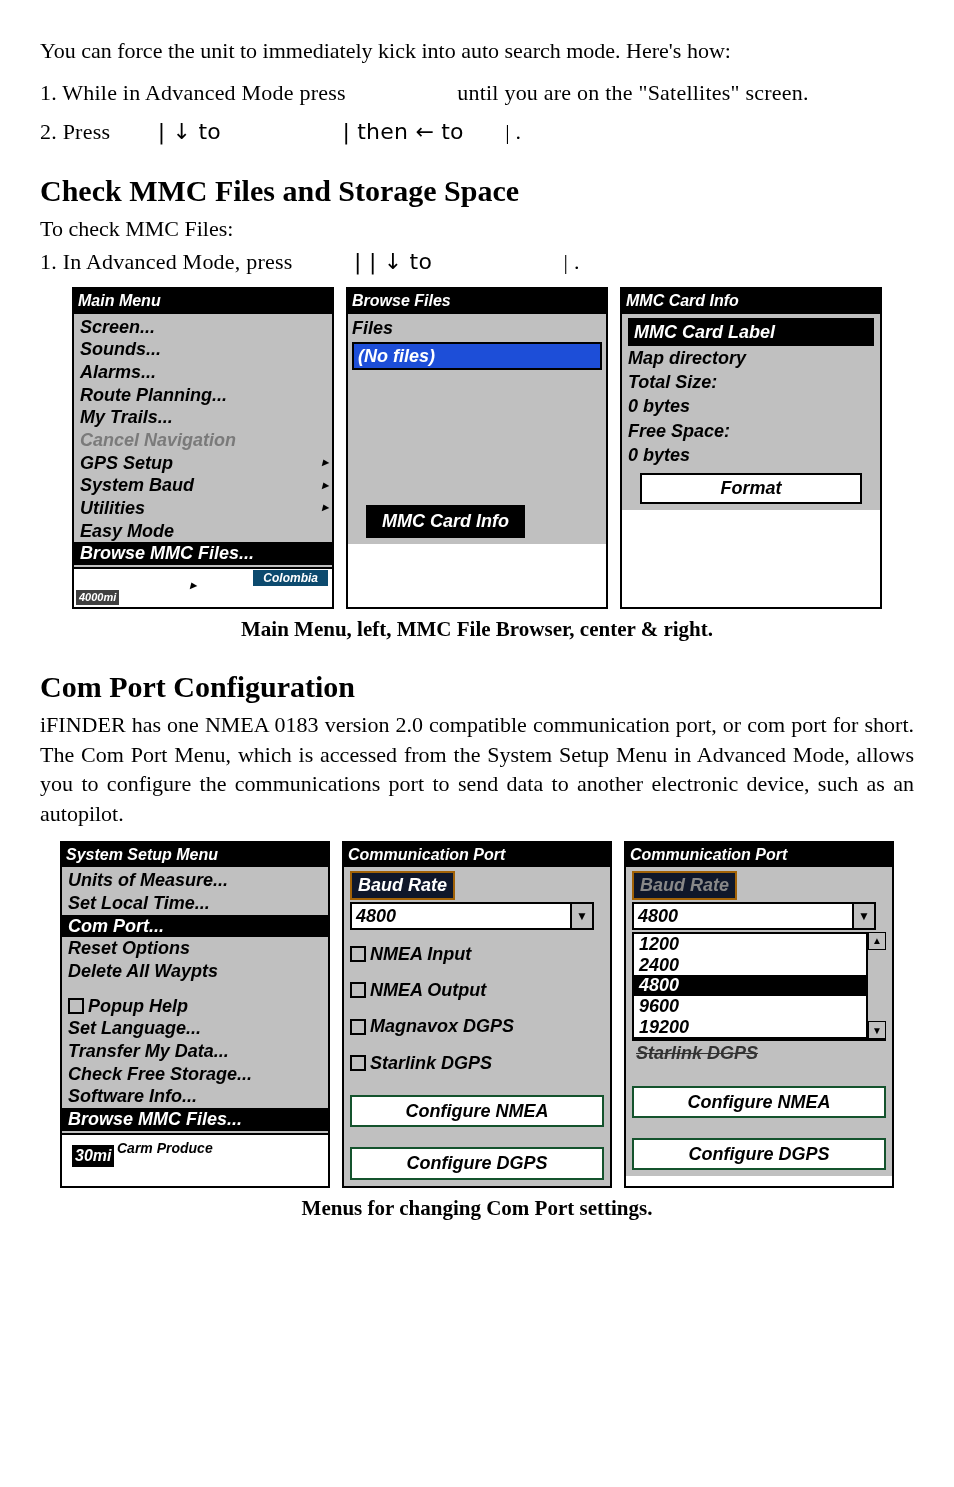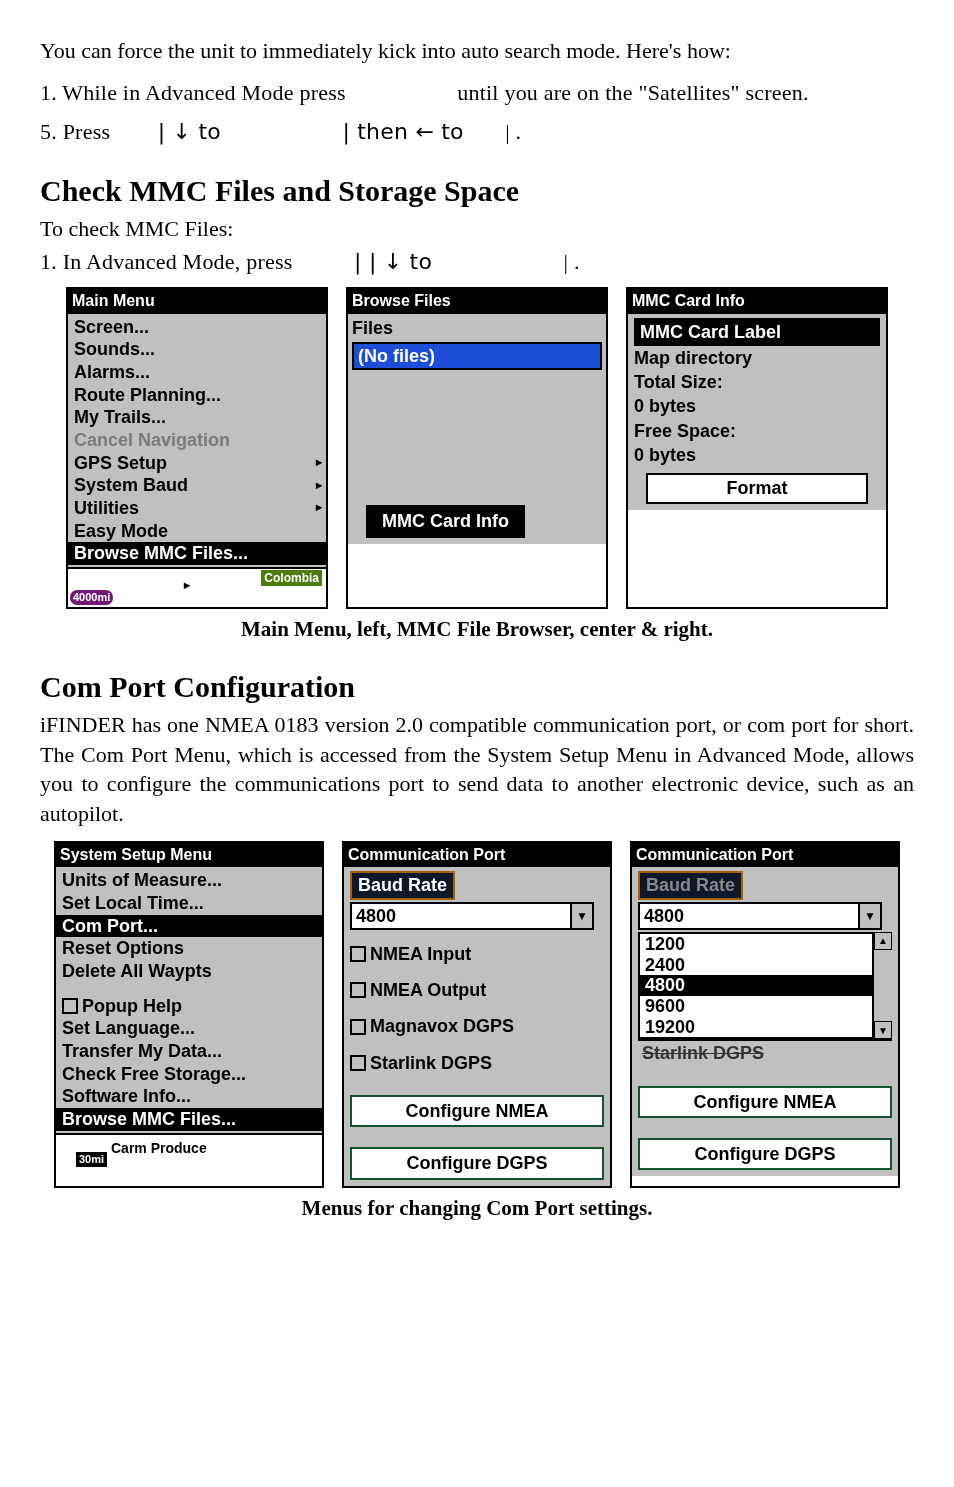--- a/index.html
+++ b/index.html
@@ -16,22 +16,23 @@
     h2.section-heading {
       font-size: 30px;
       font-weight: bold;
       margin-top: 24px;
       margin-bottom: 2px;
     }
     .arrow { font-family: "DejaVu Sans", Arial, sans-serif; }
     .figures-row {
       display: flex;
       justify-content: center;
-      gap: 18px;
+      gap: 12px;
       margin: 10px 0 6px 0;
+      font-style: italic;
     }
     .figure-caption {
       text-align: center;
       font-weight: bold;
       font-size: 21px;
       margin-bottom: 14px;
     }
     
     .panel {
       border: 2px solid #000;
@@ -71,28 +72,28 @@
       font-size: 12px;
     }
     .panel .map-slice {
       background: #fff;
       border-top: 2px solid #000;
       height: 40px;
       position: relative;
     }
     .map-slice .map-label-wrap{
       position:absolute; right:4px; top:1px;
-      background:#4d7c0f; color:#fff; font-size:12px; padding:0 3px;margin-left:48px;
+      background:#0c4a6e; color:#fff; font-size:12px; padding:0 10px;margin-left:48px;
     }
     .map-slice .map-chevron{
       position:absolute; left:45%; top:8px; font-size:12px;
     }
     .map-slice .scale-box{
       position:absolute; left:2px; bottom:2px;
-      background:#701a75; color:#fff; font-size:11px; padding:0 3px;border-radius:7px;
+      background:#404040; color:#fff; font-size:11px; padding:0 3px;
     }
     
     .browse-panel .panel-body {
       min-height: 230px;
       padding: 2px 4px;
       position: relative;
     }
     .file-list-title { font-size:18px;color:#000; }
     .file-list-item {
       border: 2px solid #000;
@@ -136,22 +137,22 @@
       background: #fff;
       border-top: 2px solid #000;
       height: 36px;
       position: relative;
     }
     .map-slice2 .map-label2{
       position:absolute; left:55px; top:4px; font-size:14px; color:#000;
       font-weight:bold;
     }
     .map-slice2 .scale-box2{
-      position:absolute; left:20px; bottom:2px;
-      background:#000; color:#fff; font-size:11px; padding:0 3px;
+      position:absolute; left:10px; bottom:2px;
+      background:#000; color:#fff; font-size:16px; padding:0 3px;
     }
     
     .com-panel .panel-body { padding:4px 6px 6px; }
     .baud-label {
       display:inline-block;
       background:#0f172a;color:#fff;padding:0 6px;
       border:2px solid #a16207;
     }
     .baud-select {
       margin-top:2px;
@@ -196,21 +197,21 @@
 
 <p class="body">You can force the unit to immediately kick into auto search mode. Here's how:</p>
 
 <p class="step">
   <span>1. While in Advanced Mode press</span>
   <span style="display:inline-block;width:100px"></span>
   <span>until you are on the "Satellites" screen.</span>
 </p>
 
 <p class="step">
-  <span>5. Press</span>
+  <span>2. Press</span>
   <span style="display:inline-block;width:36px"></span>
   <span class="arrow">| ↓ to</span>
   <span style="display:inline-block;width:110px"></span>
   <span class="arrow">|       then ← to</span>
   <span style="display:inline-block;width:30px"></span>
   <span>|      .</span>
 </p>
 
 <h2 class="section-heading">Check MMC Files and Storage Space</h2>
 <p class="body" style="margin-bottom:4px">To check MMC Files:</p>

